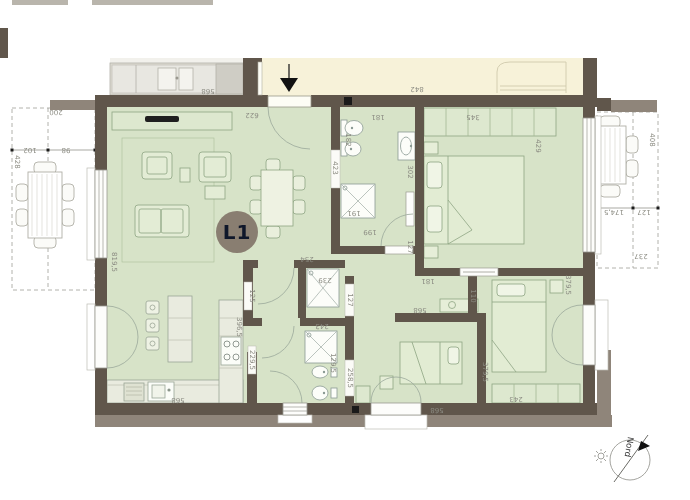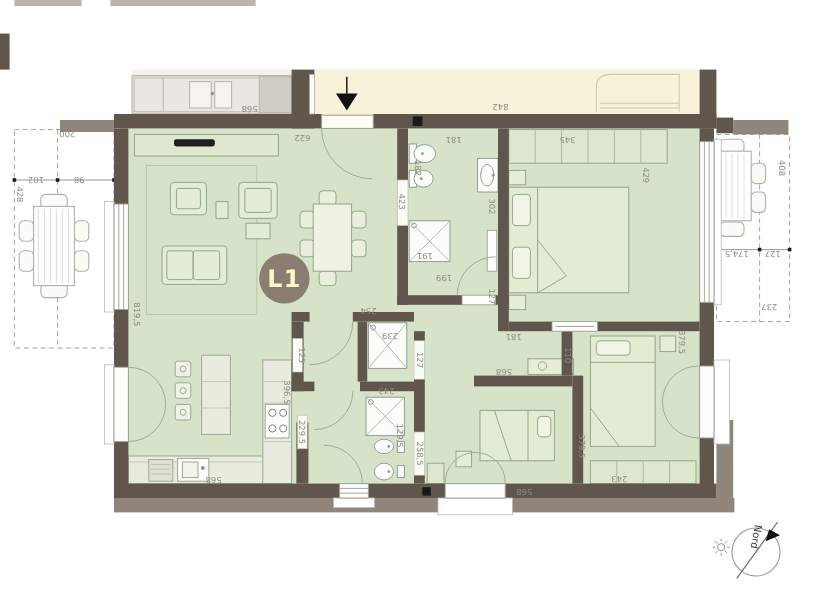--- a/index.html
+++ b/index.html
@@ -2,21 +2,21 @@
 <html style="--dim: #8b8b82; --badge: #897e71;"><head>
 <meta charset="utf-8">
 <style>
   html,body{margin:0;padding:0;background:#fff;}
   #stage{position:relative;width:690px;height:500px;background:#ffffff;overflow:hidden;
          font-family:"DejaVu Sans",sans-serif;}
   #stage svg{position:absolute;left:0;top:0;}
   .dim{position:absolute;font-size:7px;line-height:7px;color:var(--dim,#8b8b82);
        white-space:nowrap;transform-origin:center;letter-spacing:0px;}
   #l1-badge{position:absolute;left:216px;top:211px;width:42px;height:42px;border-radius:50%;
-       background:var(--badge,#897e71);color:#fef9c3;font-size:20px;font-weight:bold;
+       background:var(--badge,#897e71);color:#0f172a;font-size:20px;font-weight:bold;
        display:flex;align-items:center;justify-content:center;letter-spacing:1px;}
   #nord{position:absolute;left:636px;top:438px;font-size:8.5px;color:#3a3a3a;
        transform:rotate(100deg);transform-origin:left top;}
 </style>
 </head>
 <body>
 
 <div id="stage">
 <svg width="690" height="500" viewBox="0 0 690 500">
 

